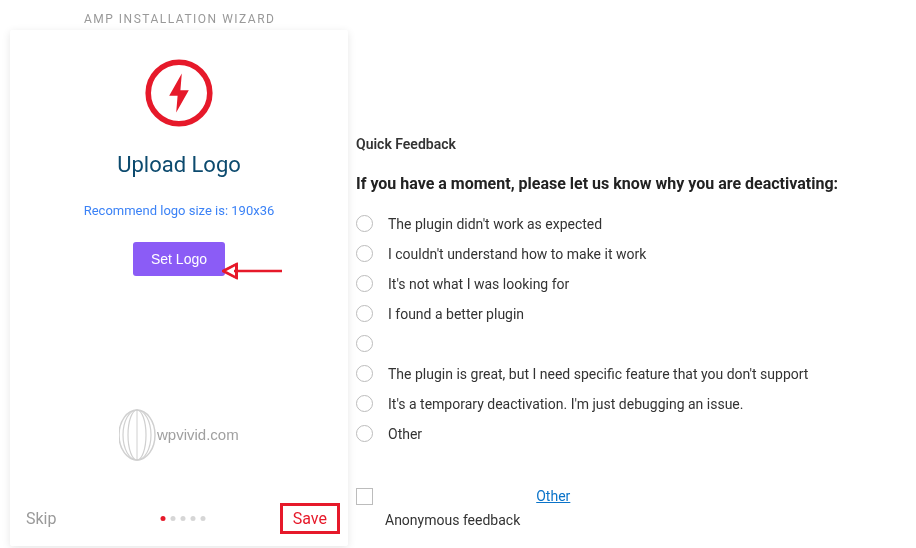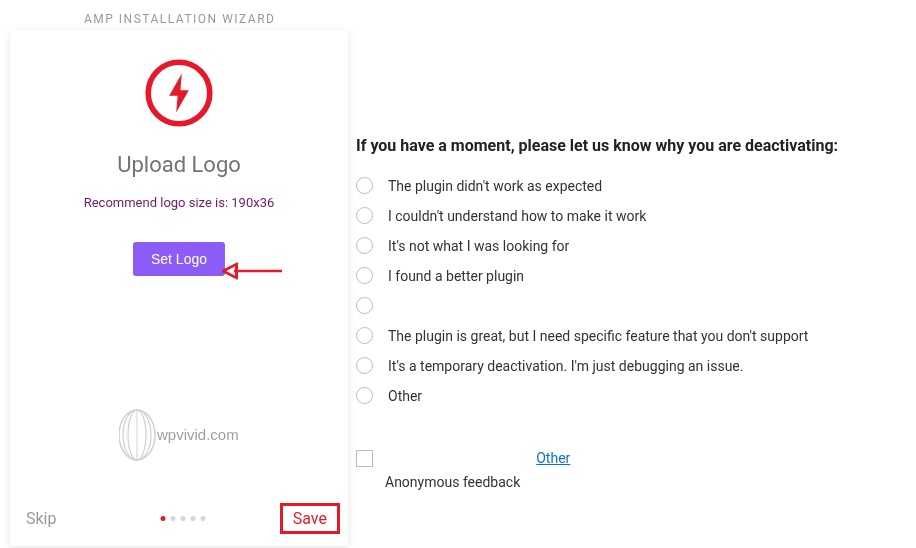--- a/index.html
+++ b/index.html
@@ -38,28 +38,28 @@
       align-items: center;
       padding: 28px 20px 14px 20px;
     }
     .logo-icon {
       width: 70px;
       height: 70px;
       margin-bottom: 24px;
     }
     .upload-title {
       font-size: 22px;
-      color: #737373;
+      color: #0c4a6e;
       font-weight: 400;
-      margin-bottom: 18px;
+      margin-bottom: 26px;
     }
     .recommend {
       font-size: 13px;
-      color: #701a75;
-      margin-bottom: 32px;
+      color: #3b82f6;
+      margin-bottom: 24px;
     }
     .set-logo-btn {
       background: #8b5cf6;
       color: #fff;
       border: none;
       padding: 9px 18px;
       font-size: 14px;
       border-radius: 3px;
       cursor: pointer;
       font-weight: 400;
@@ -228,20 +228,21 @@
 
 <div class="arrow-annotation">
   <svg width="62" height="18" viewBox="0 0 62 18">
     <line x1="60" y1="9" x2="12" y2="9" stroke="#e6192a" stroke-width="2.5"></line>
     <polygon points="0,9 14,2 14,6 14,12 14,16" fill="none" stroke="#e6192a" stroke-width="2"></polygon>
     <path d="M 2 9 L 15 2 L 15 16 Z" fill="none" stroke="#e6192a" stroke-width="2"></path>
   </svg>
 </div>
 
 <div class="feedback">
+  <div class="feedback-header">Quick Feedback</div>
   <div class="feedback-question">If you have a moment, please let us know why you are deactivating:</div>
 
   <div class="option-row">
     <span class="radio"></span>
     <span class="option-label">The plugin didn't work as expected</span>
   </div>
   <div class="option-row">
     <span class="radio"></span>
     <span class="option-label">I couldn't understand how to make it work</span>
   </div>

